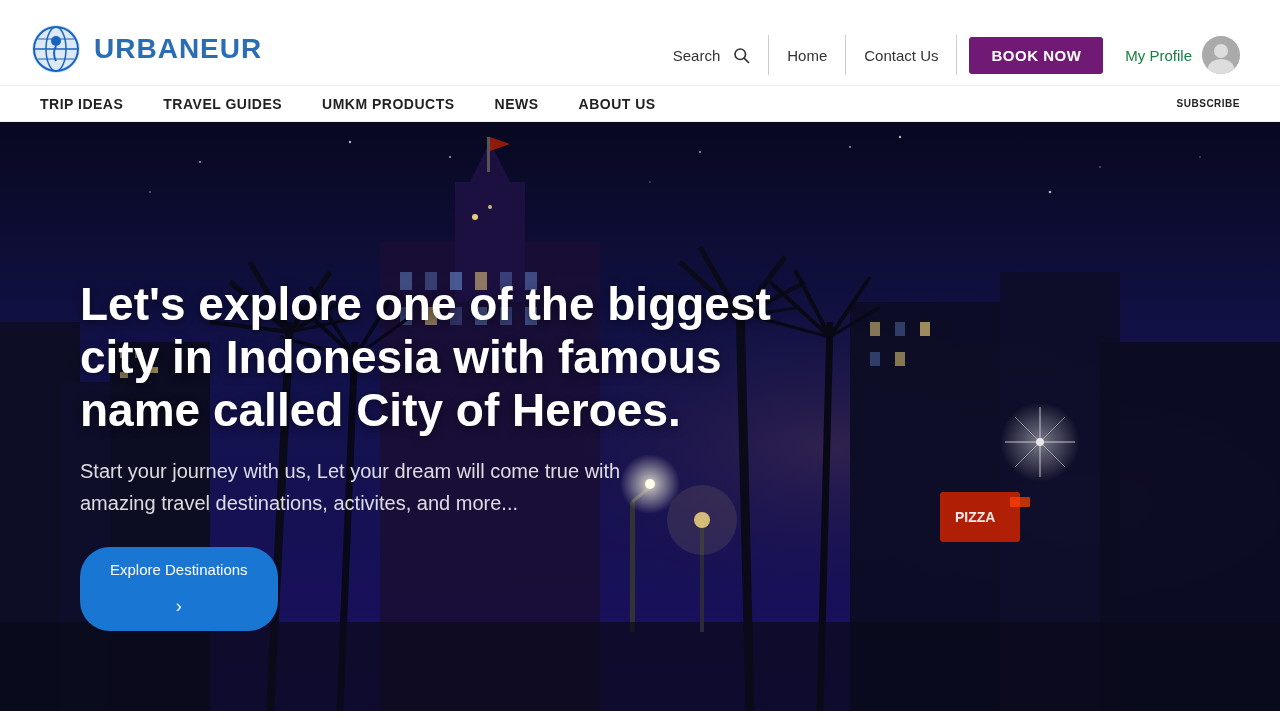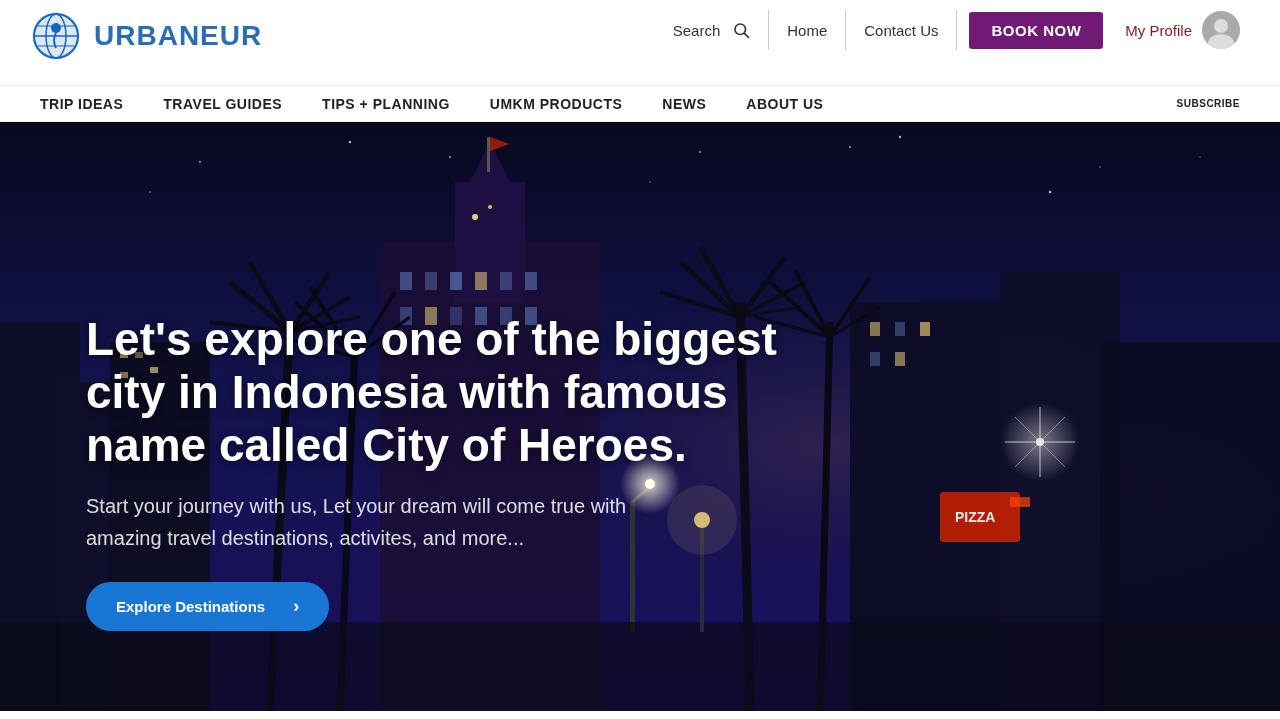--- a/index.html
+++ b/index.html
@@ -8,21 +8,21 @@
     
     .header {
       width: 100%;
       background: #fff;
       display: flex;
       flex-direction: column;
       border-bottom: 1px solid #eee;
     }
     .header-top {
       display: flex;
-      align-items: flex-start;
+      align-items: flex-end;
       justify-content: space-between;
       padding: 10px 30px;
       height: 85px;
     }
     .logo-area {
       display: flex;
       align-items: center;
       gap: 12px;
       text-decoration: none;
     }
@@ -81,21 +81,21 @@
     }
     .my-profile-area {
       display: flex;
       align-items: center;
       gap: 10px;
       cursor: pointer;
       padding: 0 10px;
     }
     .my-profile-text {
       font-size: 15px;
-      color: #7f1d1d;
+      color: #15803d;
     }
     .profile-avatar {
       width: 38px;
       height: 38px;
       border-radius: 50%;
       background: #bbb;
       display: flex;
       align-items: center;
       justify-content: center;
       overflow: hidden;
@@ -160,51 +160,52 @@
       position: absolute;
       inset: 0;
       background: 
         radial-gradient(ellipse at 70% 60%, rgba(255,160,80,0.08) 0%, transparent 60%),
         radial-gradient(ellipse at 20% 80%, rgba(100,80,200,0.15) 0%, transparent 50%);
     }
 
     .hero-content {
       position: absolute;
       bottom: 80px;
-      left: 86px;
+      left: 80px;
       max-width: 700px;
       color: #fff;
     }
     .hero-title {
       font-size: 46px;
       font-weight: 900;
       line-height: 1.15;
       margin-bottom: 18px;
       text-shadow: 0 2px 10px rgba(0,0,0,0.5);
     }
     .hero-subtitle {
       font-size: 20px;
       color: rgba(255,255,255,0.85);
       line-height: 1.6;
       margin-bottom: 28px;
       max-width: 550px;
     }
     .explore-btn {
       display: inline-flex;
       align-items: center;
-      gap: 28px;
+      gap: 18px;
       background: #1976d2;
       color: #fff;
       border: none;
       padding: 14px 30px;
       font-size: 15px;
-      font-weight: 700;
+      font-weight: 400;
       border-radius: 30px;
       cursor: pointer;
       text-transform: capitalize;
+      flex-direction: column;
     }
     .explore-btn .arrow {
       font-size: 18px;
     }
   </style>
 </head>
 <body>
 
 <header class="header">
 
@@ -255,21 +256,20 @@
             <ellipse cx="19" cy="32" rx="13" ry="9" fill="#ddd"></ellipse>
           </svg>
         </div>
       </div>
     </div>
   </div>
 
   <nav class="navbar">
     <div class="nav-item">TRIP IDEAS</div>
     <div class="nav-item">TRAVEL GUIDES</div>
-    <div class="nav-item">TIPS + PLANNING</div>
     <div class="nav-item">UMKM PRODUCTS</div>
     <div class="nav-item">NEWS</div>
     <div class="nav-item">ABOUT US</div>
     <div class="nav-spacer"></div>
     <div class="subscribe-btn">SUBSCRIBE</div>
   </nav>
 </header>
 
 <section class="hero">
 

